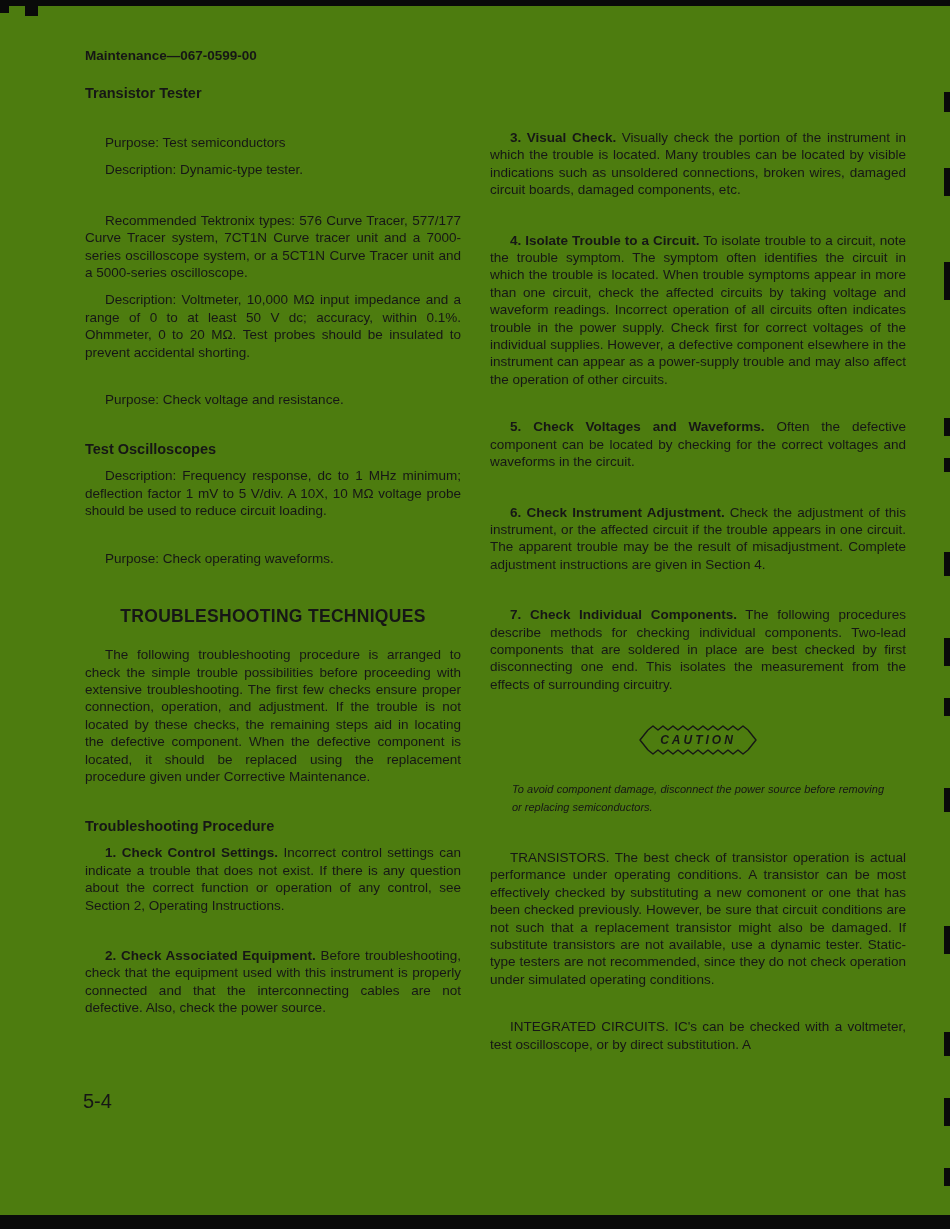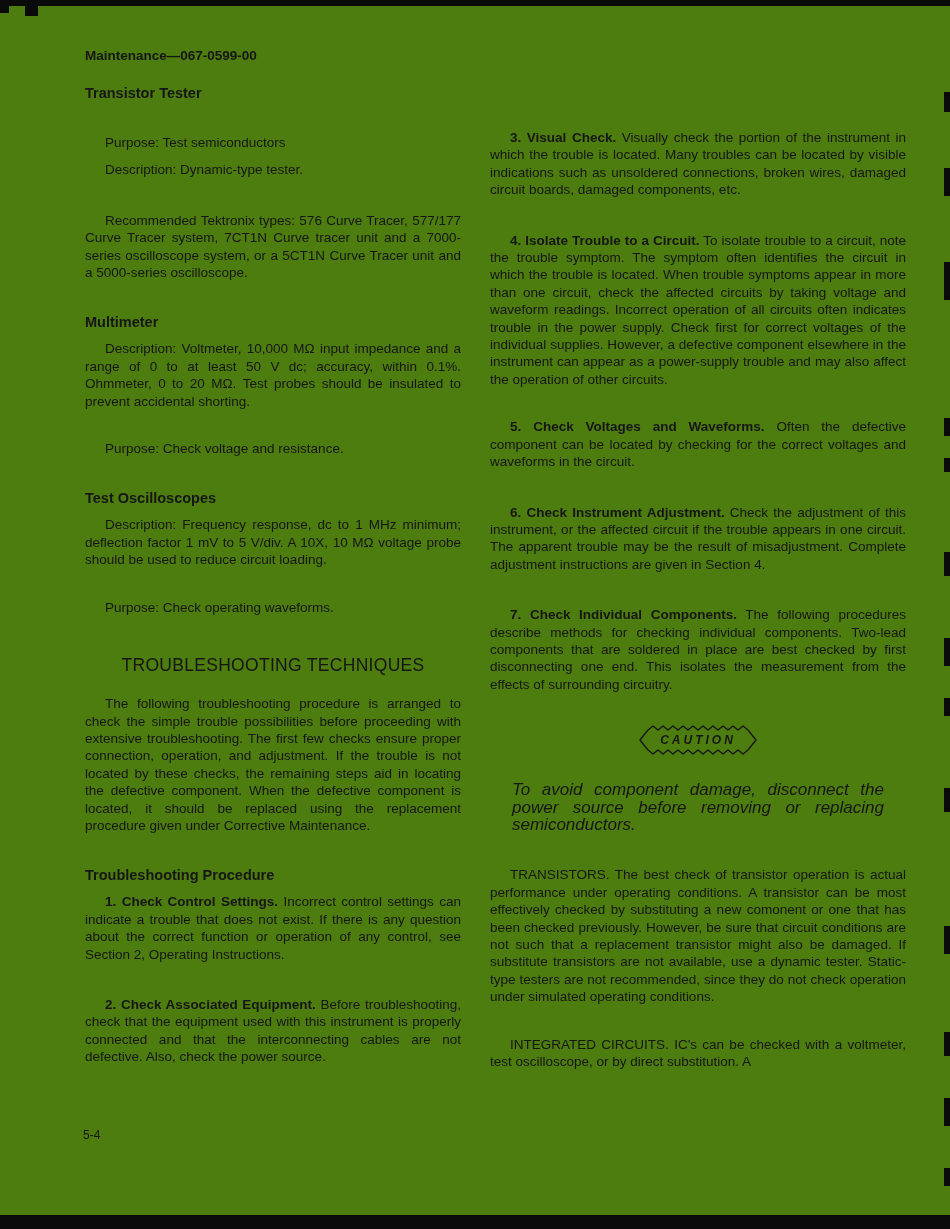--- a/index.html
+++ b/index.html
@@ -20,36 +20,36 @@
   .scan-top-blob { position: absolute; top: 0; left: 25px; width: 13px; height: 16px; background: #0a0a0a; }
   .scan-top-left { position: absolute; top: 0; left: 0; width: 9px; height: 13px; background: #0a0a0a; }
   .scan-bottom { position: absolute; bottom: 0; left: 0; width: 950px; height: 14px; background: #0a0a0a; }
   .mark { position: absolute; right: 0; width: 6px; background: #0a0a0a; }
 
   .header {
     position: absolute; top: 48px; left: 85px;
     font-weight: bold; font-size: 13.5px;
   }
   .footer {
-    position: absolute; top: 1128px; left: 83px;
-    font-size: 12px;
+    position: absolute; top: 1090px; left: 83px;
+    font-size: 20px;
   }
 
   .col { position: absolute; top: 85px; }
   .col-left  { left: 85px;  width: 376px; }
   .col-right { left: 490px; width: 416px; margin-top: 44px; }
 
   .col p, .col h2, .col h3 { margin: 0; }
   .para {
     font-size: 13.5px; line-height: 17.4px;
     text-align: justify; text-indent: 20px;
   }
   h3.sec-head { font-size: 14.5px; font-weight: bold; }
   h2.main-head {
-    font-size: 17.5px; font-weight: normal; text-align: center;
+    font-size: 17.5px; font-weight: bold; text-align: center;
     letter-spacing: 0.3px;
   }
   .lead { font-weight: bold; }
 
   
   .mt-after-head { margin-top: 10px !important; }
   .mt-block { margin-top: 33px !important; }
   .mt-block-sm { margin-top: 30px !important; }
   .mt-main-head { margin-top: 39px !important; }
   .mt-intro { margin-top: 19px !important; }
@@ -62,21 +62,21 @@
   }
   .caution svg { position: absolute; top: 0; left: 0; }
   .caution .caution-label {
     position: absolute; top: 0; left: 0; right: 0; bottom: 0;
     display: flex; align-items: center; justify-content: center;
     font-weight: bold; font-style: italic;
     font-size: 12px; letter-spacing: 3px;
   }
   .caution-text {
     font-style: italic;
-    font-size: 17px; line-height: 17.4px;
+    font-size: 11px; line-height: 17.4px;
     text-align: justify; text-indent: 0;
     padding: 0 22px;
     margin-top: 22px !important;
   }
 </style>
 </head>
 <body>
 
 <div class="page">
 
@@ -99,21 +99,20 @@
   <div class="mark" style="top:1168px;height:18px"></div>
 
   <div class="header">Maintenance—067-0599-00</div>
 
   <div class="col col-left">
     <h3 class="sec-head">Transistor Tester</h3>
     <p class="para mt-block">Purpose: Test semiconductors</p>
     <p class="para mt-after-head">Description: Dynamic-type tester.</p>
     <p class="para mt-block">Recommended Tektronix types: 576 Curve Tracer, 577/177 Curve Tracer system, 7CT1N Curve tracer unit and a 7000-series oscilloscope system, or a 5CT1N Curve Tracer unit and a 5000-series oscilloscope.</p>
 
-    <h3 class="sec-head mt-block">Multimeter</h3>
     <p class="para mt-after-head">Description: Voltmeter, 10,000 MΩ input impedance and a range of 0 to at least 50 V dc; accuracy, within 0.1%. Ohmmeter, 0 to 20 MΩ. Test probes should be insulated to prevent accidental shorting.</p>
     <p class="para mt-block-sm">Purpose: Check voltage and resistance.</p>
 
     <h3 class="sec-head mt-block">Test Oscilloscopes</h3>
     <p class="para mt-after-head">Description: Frequency response, dc to 1 MHz minimum; deflection factor 1 mV to 5 V/div. A 10X, 10 MΩ voltage probe should be used to reduce circuit loading.</p>
     <p class="para mt-block-sm">Purpose: Check operating waveforms.</p>
 
     <h2 class="main-head mt-main-head">TROUBLESHOOTING TECHNIQUES</h2>
     <p class="para mt-intro">The following troubleshooting procedure is arranged to check the simple trouble possibilities before proceeding with extensive troubleshooting. The first few checks ensure proper connection, operation, and adjustment. If the trouble is not located by these checks, the remaining steps aid in locating the defective component. When the defective component is located, it should be replaced using the replacement procedure given under Corrective Maintenance.</p>
 

